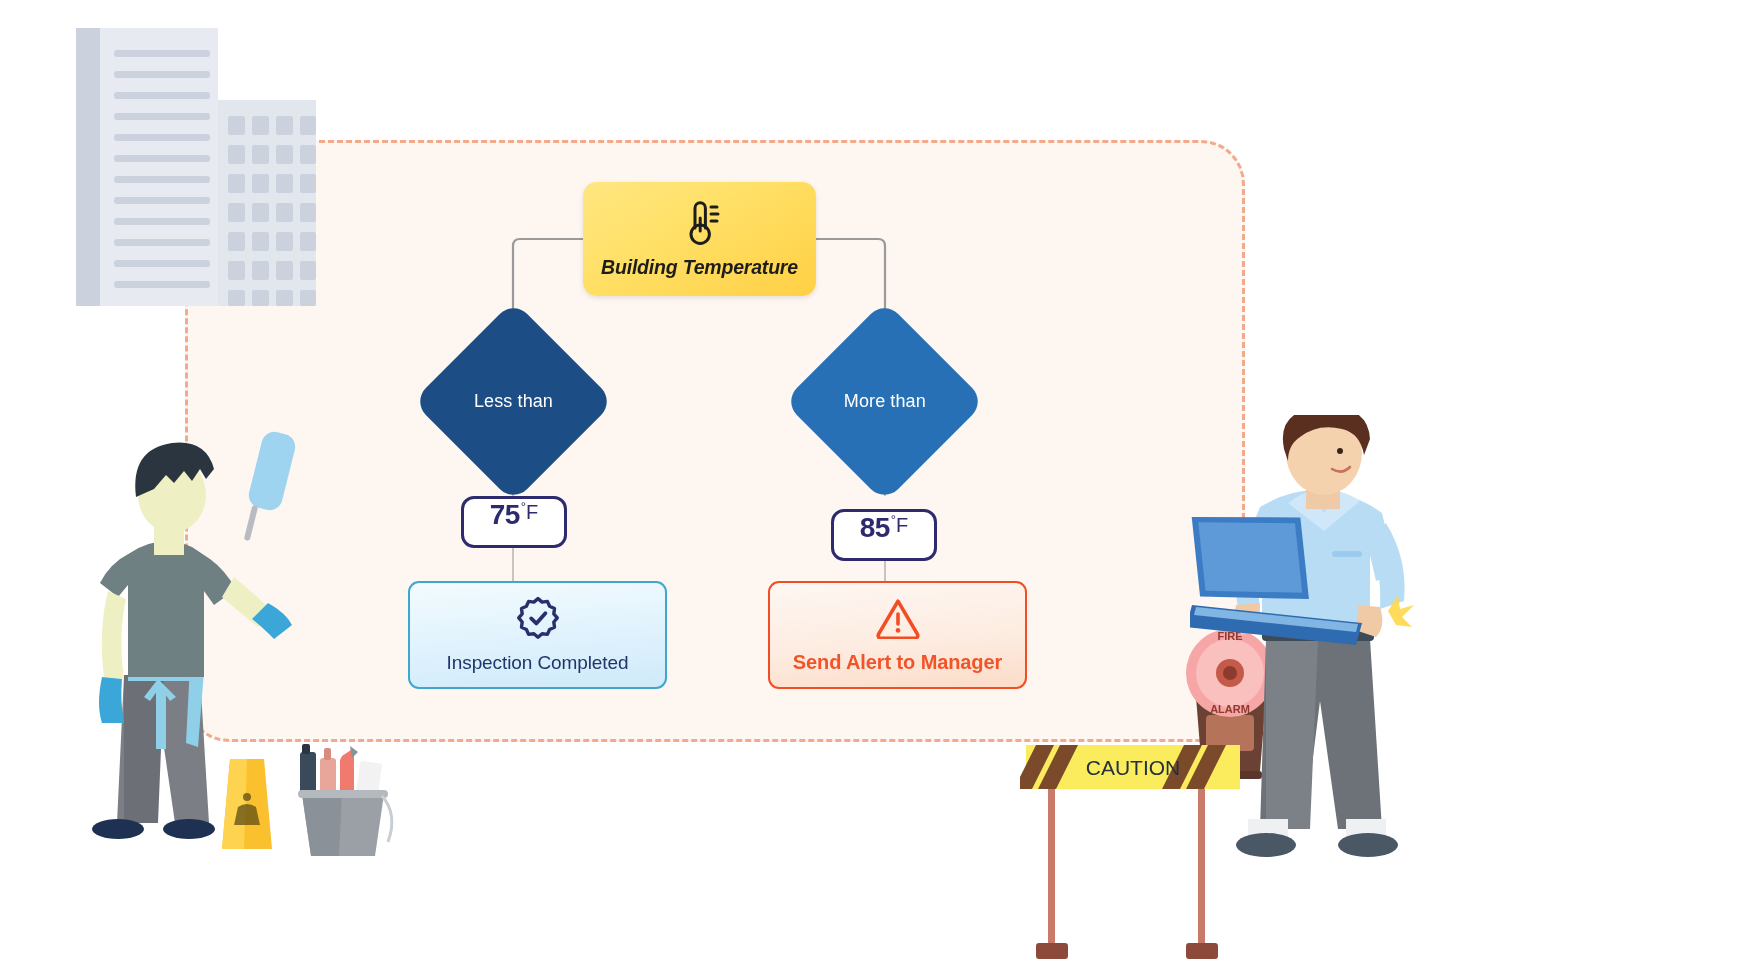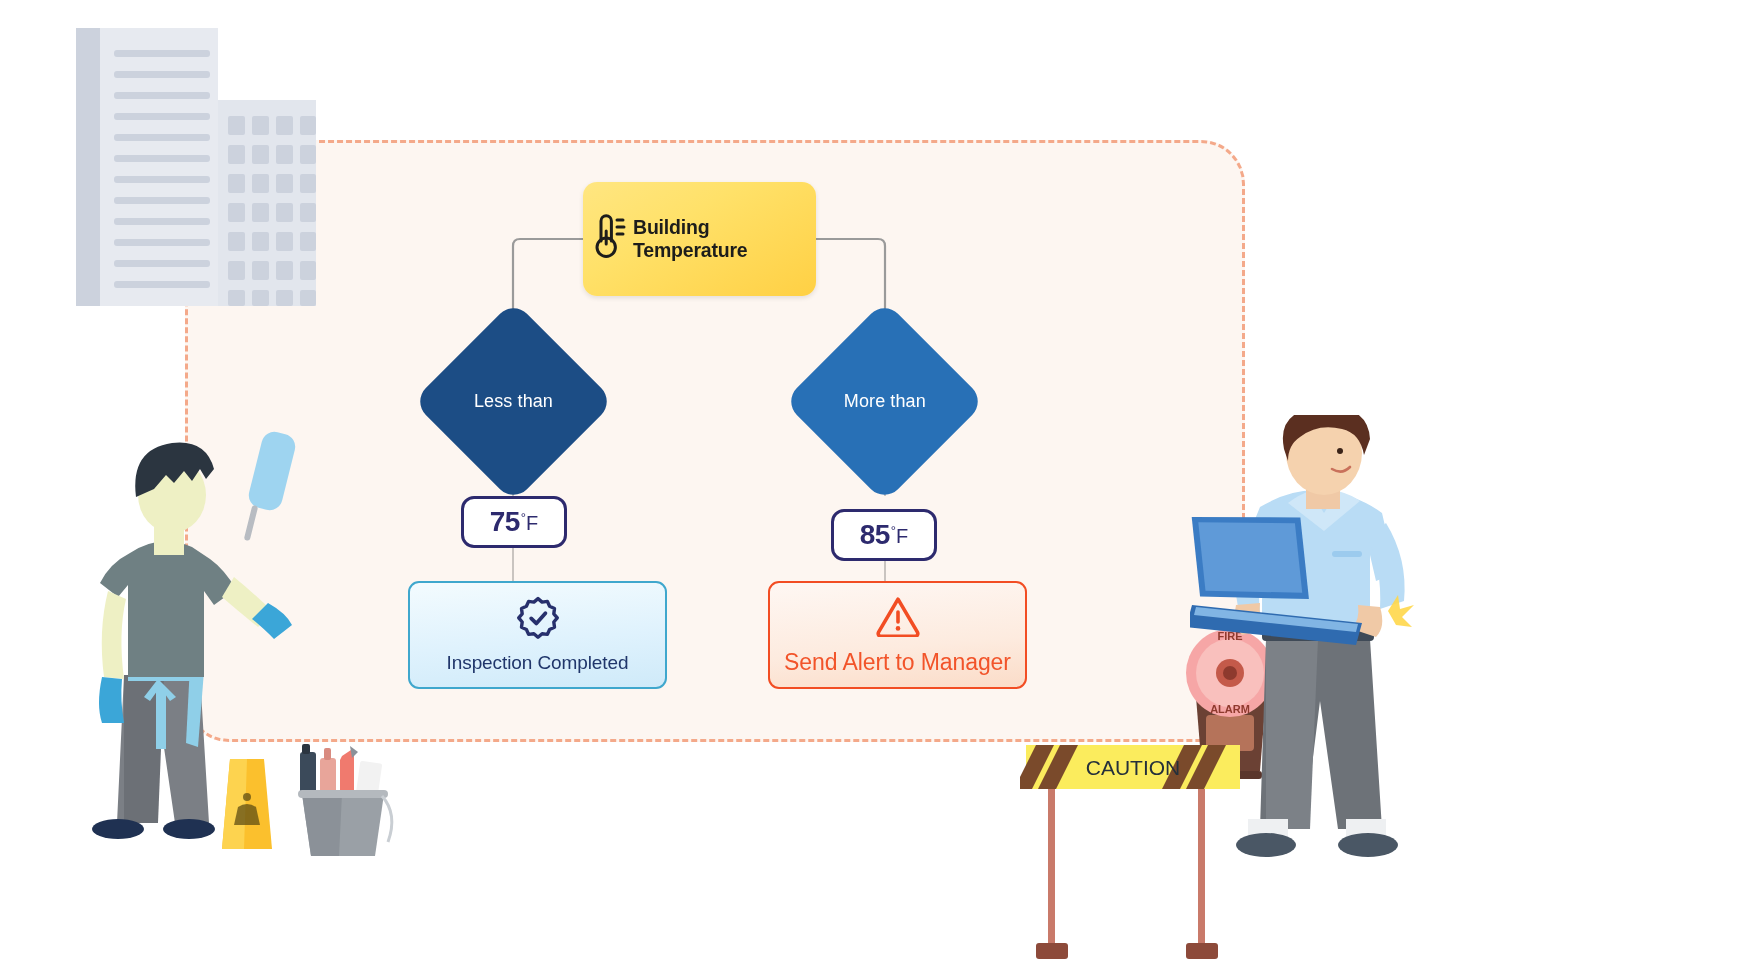--- a/index.html
+++ b/index.html
@@ -36,23 +36,24 @@
 
   
   .node{ position:absolute; z-index:5; }
 
   #temp-card{
     left:583px; top:182px;
     width:233px; height:114px;
     border-radius:14px;
     background:linear-gradient(150deg,#ffe681 0%,#ffe169 38%,#ffd044 100%);
     box-shadow:0 2px 5px rgba(0,0,0,.10);
-    display:flex; flex-direction:row;
+    display:flex; flex-direction:column;
     align-items:center; justify-content:center;
     gap:4px;
+    font-style:italic;
   }
   #temp-card .thermo{ margin-top:-2px; }
   #temp-card .label{
     font-size:19.5px; font-weight:700; color:#1d1d1b;
     letter-spacing:-.2px;
   }
 
   .diamond{
     width:143px; height:143px;
     transform:rotate(45deg);
@@ -67,21 +68,21 @@
   #diamond-less{ left:442px; top:330px; }
   #diamond-less .diamond{ background:#1c4d85; }
   #diamond-more{ left:813px; top:330px; }
   #diamond-more .diamond{ background:#2870b6; }
 
   .temp-badge{
     width:106px; height:52px;
     background:#ffffff;
     border:3px solid #2d2a6e;
     border-radius:13px;
-    display:flex; align-items:center; justify-content:center;
+    display:flex; align-items:flex-start; justify-content:center;
     color:#2d2a6e;
   }
   .temp-badge .v{ font-size:28px; font-weight:700; letter-spacing:-.5px; }
   .temp-badge .u{ font-size:20px; font-weight:400; margin-left:1px; }
   .temp-badge .u sup{ font-size:13px; vertical-align:super; }
   #badge-left{ left:461px; top:496px; }
   #badge-right{ left:831px; top:496px;margin-top:13px; }
 
   .result-card{
     width:259px; height:108px;
@@ -95,21 +96,21 @@
     background:linear-gradient(175deg,#f3fbfe 0%,#dff2fd 55%,#cfeaf9 100%);
     border:2px solid #3fa7cd;
     margin-left:24px;
   }
   #card-ok .label{ font-size:19px; color:#20366b; letter-spacing:-.1px; }
   #card-alert{
     left:768px; top:581px;
     background:linear-gradient(175deg,#fef7f3 0%,#fdebdf 60%,#fbdcc8 100%);
     border:2px solid #f24d23;
   }
-  #card-alert .label{ font-size:23px; color:#f2542a; font-weight:400; letter-spacing:-.1px; }
+  #card-alert .label{ font-size:20px; color:#f2542a; font-weight:700; letter-spacing:-.1px; }
 
   
   .illus{ position:absolute; z-index:2; }
   #building{ left:76px; top:28px; z-index:4; }
   #cleaner{ left:72px; top:425px; z-index:6; }
   #bucket{ left:290px; top:740px; z-index:6; }
   #wetsign{ left:216px; top:755px; z-index:6; }
   #manager{ left:1190px; top:415px; z-index:6; }
   #alarm{ left:1178px; top:619px; z-index:5; }
   #caution{ left:1020px; top:735px; z-index:7; }

